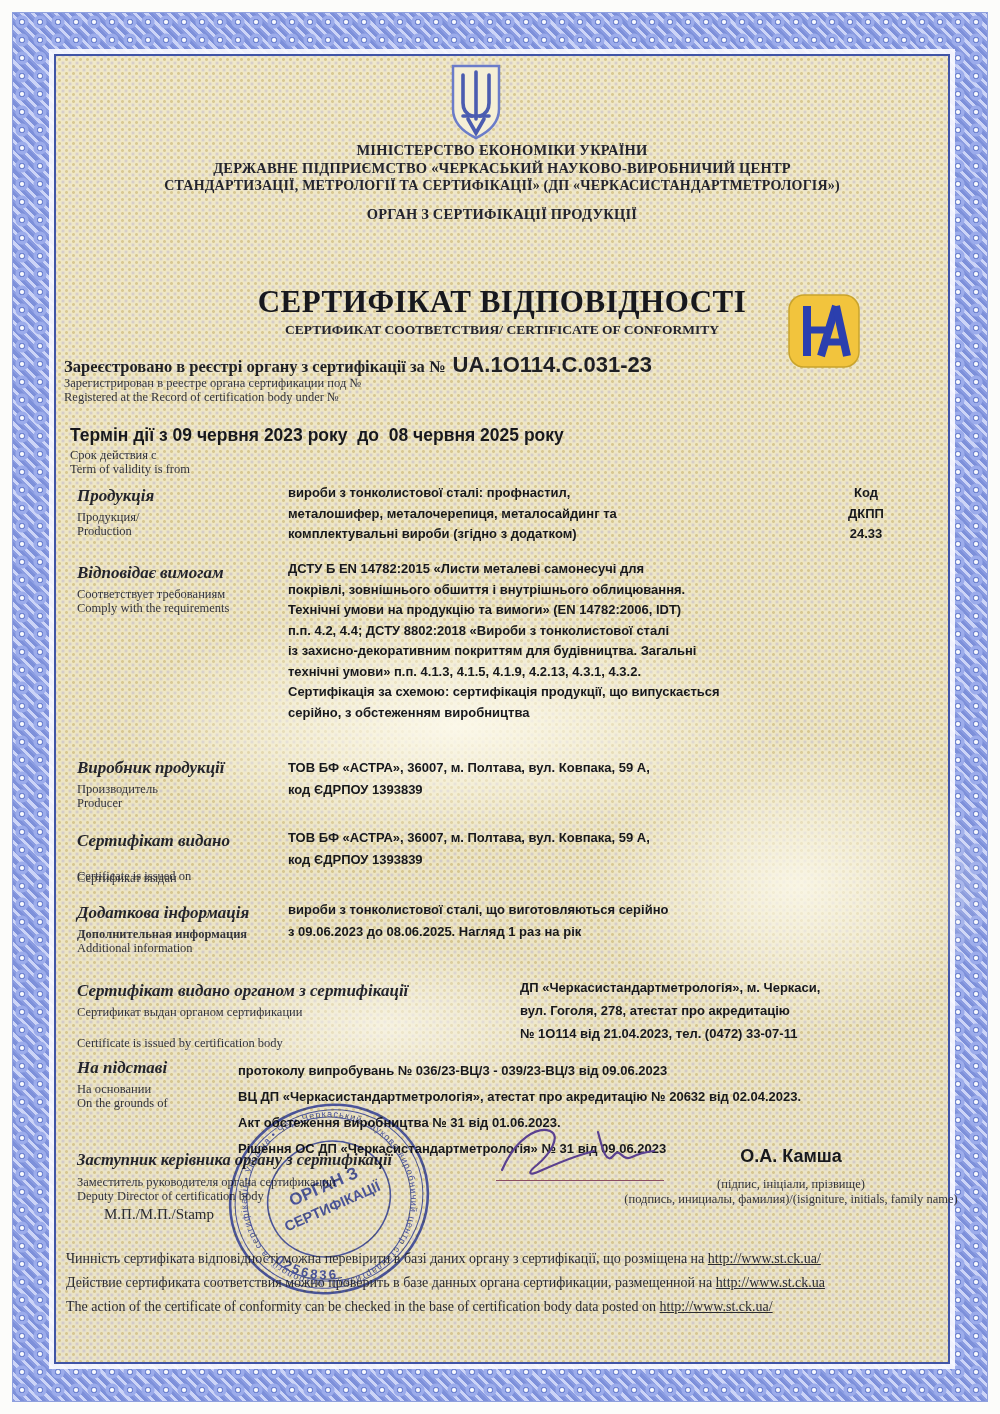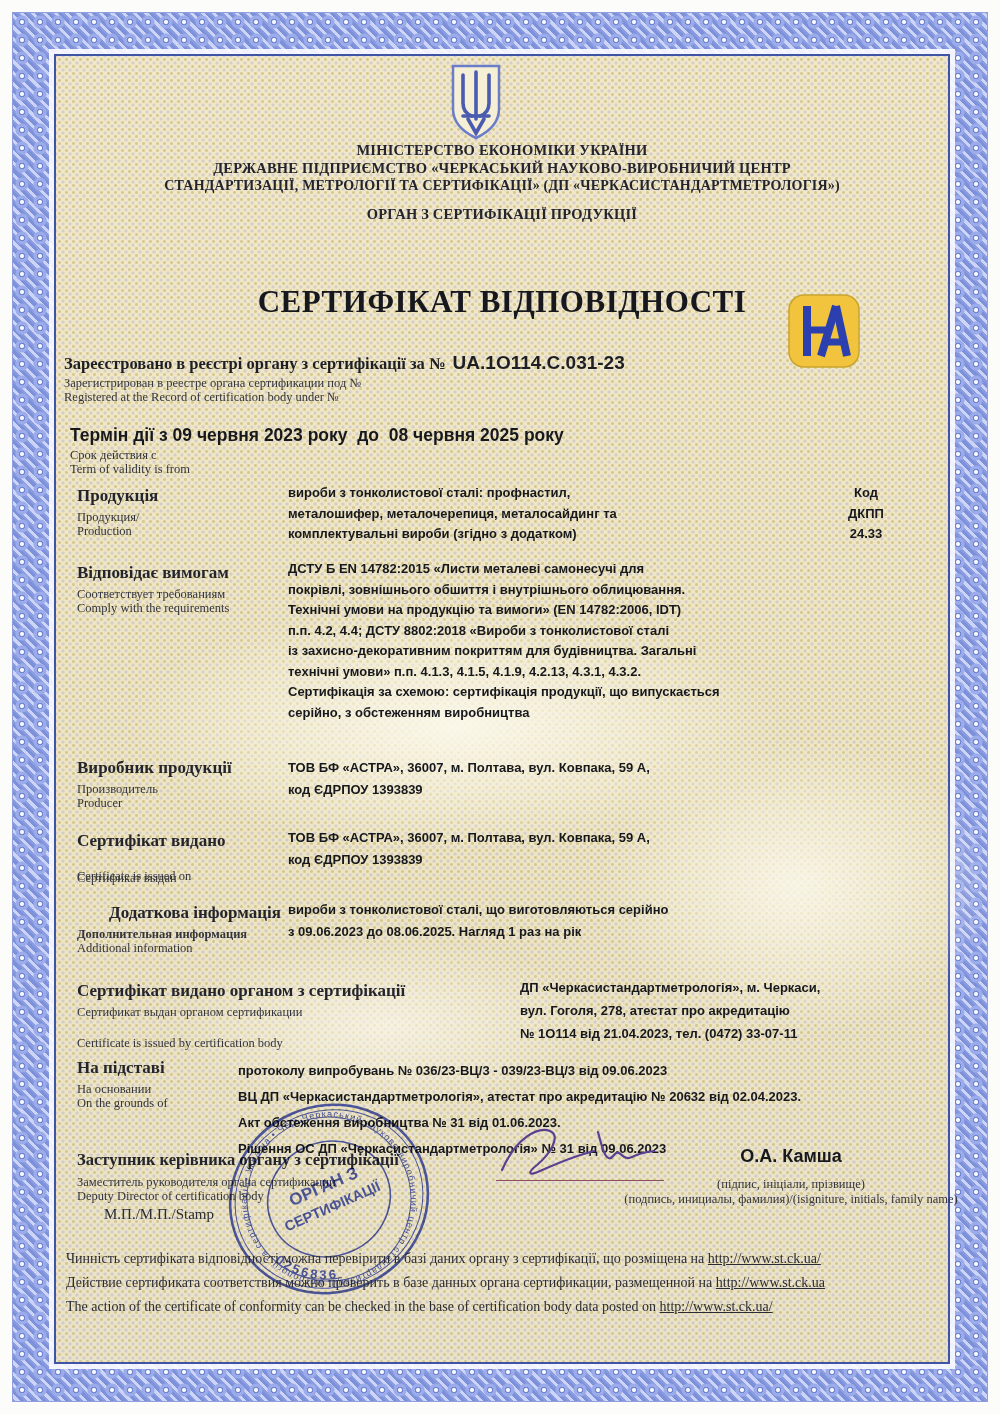--- a/index.html
+++ b/index.html
@@ -35,29 +35,29 @@
         background:radial-gradient(ellipse at 50% 50%, rgba(251,248,234,0.85), rgba(251,248,234,0) 70%); }
   .b3 { left:120px; top:880px; width:420px; height:180px;
         background:radial-gradient(ellipse at 50% 50%, rgba(251,248,236,0.7), rgba(251,248,236,0) 70%); }
 
   .abs { position:absolute; }
   .ctr { text-align:center; left:0; width:100%; }
   .serifB { font-weight:bold; font-family:"Liberation Serif", serif; }
   .hline { font-size:14.5px; font-weight:bold; letter-spacing:0.2px; color:#23242e; line-height:18px; }
   .title { font-size:31px; font-weight:bold; letter-spacing:0.5px; color:#17181e; }
   .subtitle { font-size:13.5px; font-weight:bold; color:#23242e; }
-  .lblB { font-size:17px; font-weight:bold; color:#24252c; }
+  .lblB { font-size:17px; font-weight:bold; color:#24252c;font-style:italic; }
   .lblS { font-size:12.5px; color:#33343c; line-height:14.5px; }
   .val {
     font-family:"Liberation Sans", sans-serif; font-weight:bold;
     font-size:13px; color:#17181c; line-height:22px; white-space:pre-line;
   }
   .val.tight { line-height:20.5px; }
   .val.wide  { line-height:26px; }
-  .regnum { font-family:"Liberation Sans", sans-serif; font-weight:bold; font-size:19px; margin-left:7px; }
+  .regnum { font-family:"Liberation Sans", sans-serif; font-weight:bold; font-size:22px; margin-left:7px; }
   .numbox {
     border:2px solid #3c50a8; text-align:center; padding-top:2px;
     background:rgba(255,255,255,0.12);
   }
   .numbox .n1 { font-size:17px; font-weight:bold; letter-spacing:2px; color:#2b3fae; line-height:19px; }
   .numbox .n2 { font-size:13.5px; font-weight:bold; color:#2b3fae; line-height:16px; }
   .validity { font-family:"Liberation Sans", sans-serif; font-weight:bold; font-size:17.5px; white-space:pre-wrap; color:#17181c; }
   .footer-line { font-size:14px; color:#2a2b33; line-height:24px; }
   .footer-line .url { text-decoration:underline; }
   .capt { font-size:12.5px; color:#33343c; }
@@ -87,20 +87,21 @@
         <path d="M20 56 L28 70 L36 56"></path>
       </g>
     </svg>
 
     <div class="abs ctr hline" style="top:85px;">МІНІСТЕРСТВО ЕКОНОМІКИ УКРАЇНИ</div>
     <div class="abs ctr hline" style="top:103px;">ДЕРЖАВНЕ ПІДПРИЄМСТВО «ЧЕРКАСЬКИЙ НАУКОВО-ВИРОБНИЧИЙ ЦЕНТР</div>
     <div class="abs ctr hline" style="top:121px; font-size:14px;">СТАНДАРТИЗАЦІЇ, МЕТРОЛОГІЇ ТА СЕРТИФІКАЦІЇ» (ДП «ЧЕРКАСИСТАНДАРТМЕТРОЛОГІЯ»)</div>
     <div class="abs ctr hline" style="top:149px;">ОРГАН З СЕРТИФІКАЦІЇ ПРОДУКЦІЇ</div>
 
     <div class="abs ctr title" style="top:228px;">СЕРТИФІКАТ ВІДПОВІДНОСТІ</div>
+    <div class="abs ctr subtitle" style="top:266px;">СЕРТИФИКАТ СООТВЕТСТВИЯ/ CERTIFICATE OF CONFORMITY</div>
 
     <svg class="abs" style="left:731px; top:237px;" width="74" height="76" viewBox="0 0 74 76">
       <rect x="2" y="2" width="70" height="72" rx="15" fill="#f2c43d" stroke="#c9a42c" stroke-width="1.5"></rect>
       <g stroke="#2b3fae" fill="none">
         <path d="M20 13 V63" stroke-width="8"></path>
         <path d="M49 13 L34 63" stroke-width="8"></path>
         <path d="M49 13 L60 63" stroke-width="8"></path>
         <path d="M20 37 H42" stroke-width="7"></path>
         <path d="M38 49 H57" stroke-width="7"></path>
       </g>
@@ -143,21 +144,21 @@
     <div class="abs lblS" style="left:21px; top:740px;">Producer</div>
     <div class="abs val" style="left:232px; top:701px; width:540px;">ТОВ БФ «АСТРА», 36007, м. Полтава, вул. Ковпака, 59 А,
 код ЄДРПОУ 1393839</div>
 
     <div class="abs lblB" style="left:21px; top:775px;">Сертифікат видано</div>
     <div class="abs lblS" style="left:21px; top:799px;margin-top:16px;">Сертификат выдан</div>
     <div class="abs lblS" style="left:21px; top:813px;">Certificate is issued on</div>
     <div class="abs val" style="left:232px; top:771px; width:540px;">ТОВ БФ «АСТРА», 36007, м. Полтава, вул. Ковпака, 59 А,
 код ЄДРПОУ 1393839</div>
 
-    <div class="abs lblB" style="left:21px; top:847px;margin-left:32px;">Додаткова інформація</div>
+    <div class="abs lblB" style="left:21px; top:847px;">Додаткова інформація</div>
     <div class="abs lblS" style="left:21px; top:871px;font-weight:bold;">Дополнительная информация</div>
     <div class="abs lblS" style="left:21px; top:885px;">Additional information</div>
     <div class="abs val" style="left:232px; top:843px; width:600px;">вироби з тонколистової сталі, що виготовляються серійно
 з 09.06.2023 до 08.06.2025. Нагляд 1 раз на рік</div>
 
     <div class="abs lblB" style="left:21px; top:925px;">Сертифікат видано органом з сертифікації</div>
     <div class="abs lblS" style="left:21px; top:949px;">Сертификат выдан органом сертификации</div>
     <div class="abs lblS" style="left:21px; top:963px;margin-top:17px;">Certificate is issued by certification body</div>
     <div class="abs val" style="left:464px; top:920px; width:420px; line-height:23px;">ДП «Черкасистандартметрологія», м. Черкаси,
 вул. Гоголя, 278, атестат про акредитацію

